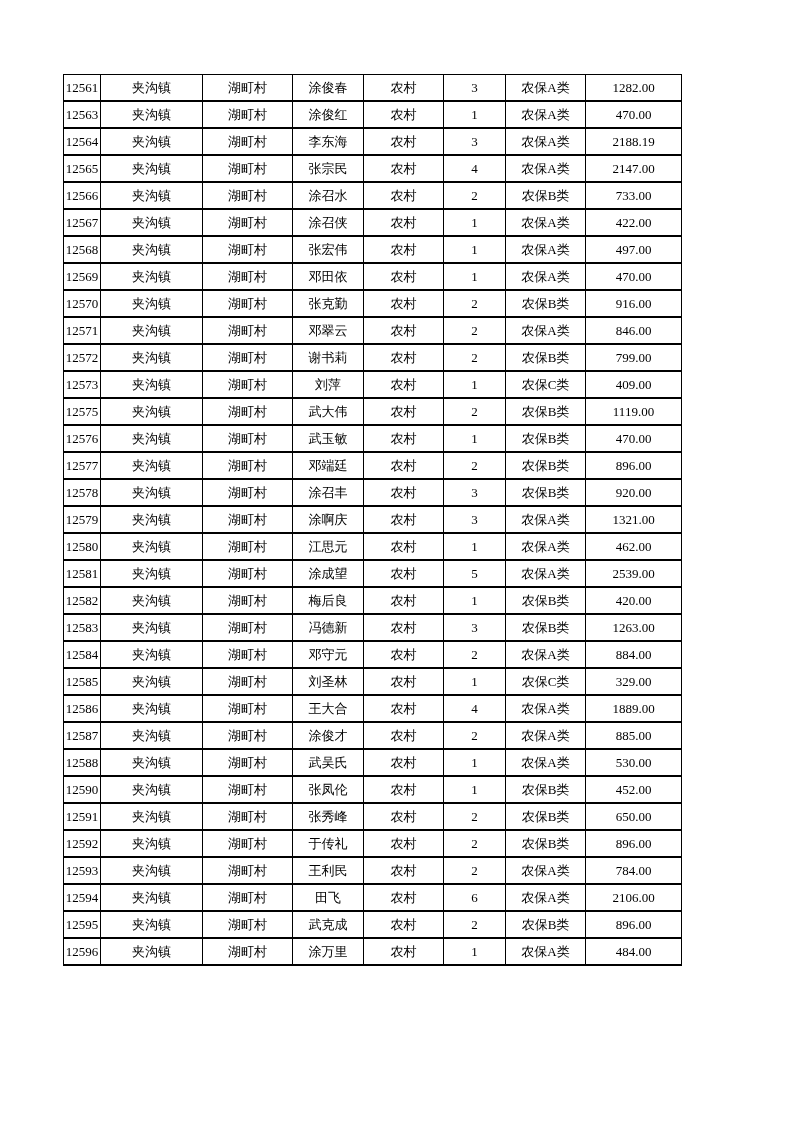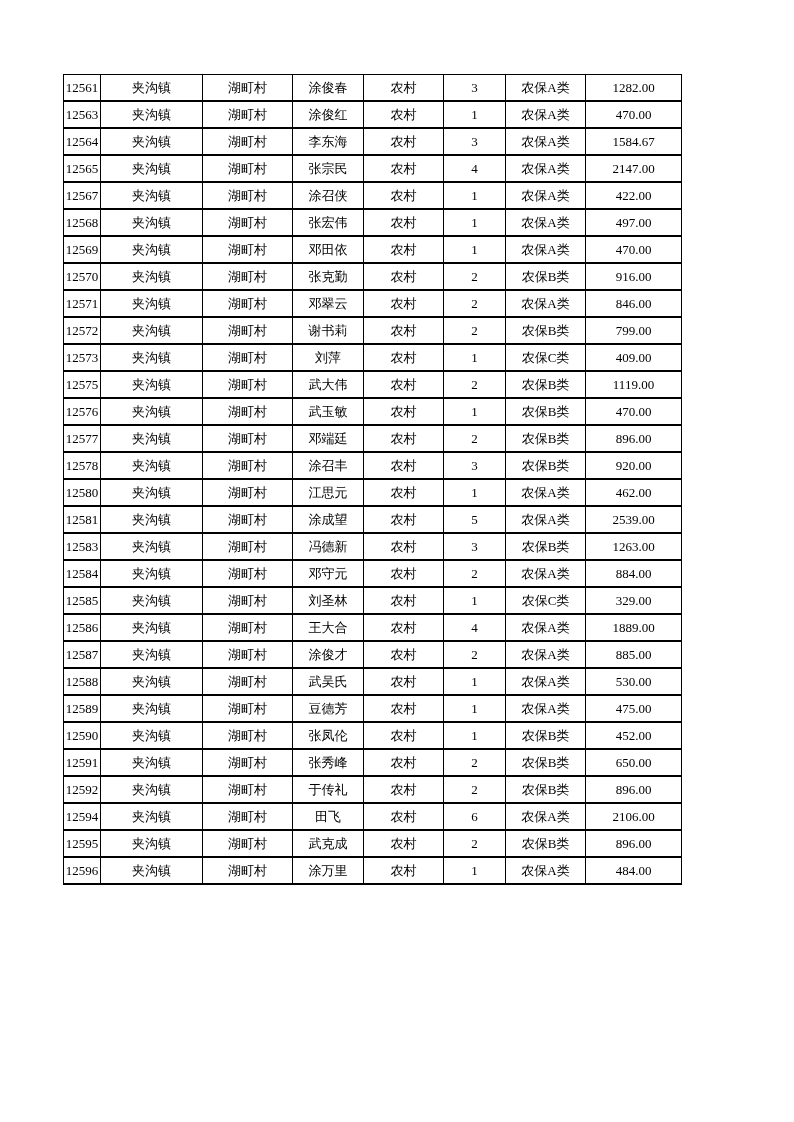--- a/index.html
+++ b/index.html
@@ -84,31 +84,41 @@
           <td>470.00</td>
         </tr>
         <tr>
           <td>12564</td>
           <td>夹沟镇</td>
           <td>湖町村</td>
           <td>李东海</td>
           <td>农村</td>
           <td>3</td>
           <td>农保A类</td>
-          <td>1584.67</td>
+          <td>2188.19</td>
         </tr>
         <tr>
           <td>12565</td>
           <td>夹沟镇</td>
           <td>湖町村</td>
           <td>张宗民</td>
           <td>农村</td>
           <td>4</td>
           <td>农保A类</td>
           <td>2147.00</td>
+        </tr>
+        <tr>
+          <td>12566</td>
+          <td>夹沟镇</td>
+          <td>湖町村</td>
+          <td>涂召水</td>
+          <td>农村</td>
+          <td>2</td>
+          <td>农保B类</td>
+          <td>733.00</td>
         </tr>
         <tr>
           <td>12567</td>
           <td>夹沟镇</td>
           <td>湖町村</td>
           <td>涂召侠</td>
           <td>农村</td>
           <td>1</td>
           <td>农保A类</td>
           <td>422.00</td>
@@ -207,38 +217,58 @@
           <td>12578</td>
           <td>夹沟镇</td>
           <td>湖町村</td>
           <td>涂召丰</td>
           <td>农村</td>
           <td>3</td>
           <td>农保B类</td>
           <td>920.00</td>
         </tr>
         <tr>
+          <td>12579</td>
+          <td>夹沟镇</td>
+          <td>湖町村</td>
+          <td>涂啊庆</td>
+          <td>农村</td>
+          <td>3</td>
+          <td>农保A类</td>
+          <td>1321.00</td>
+        </tr>
+        <tr>
           <td>12580</td>
           <td>夹沟镇</td>
           <td>湖町村</td>
           <td>江思元</td>
           <td>农村</td>
           <td>1</td>
           <td>农保A类</td>
           <td>462.00</td>
         </tr>
         <tr>
           <td>12581</td>
           <td>夹沟镇</td>
           <td>湖町村</td>
           <td>涂成望</td>
           <td>农村</td>
           <td>5</td>
           <td>农保A类</td>
           <td>2539.00</td>
+        </tr>
+        <tr>
+          <td>12582</td>
+          <td>夹沟镇</td>
+          <td>湖町村</td>
+          <td>梅后良</td>
+          <td>农村</td>
+          <td>1</td>
+          <td>农保B类</td>
+          <td>420.00</td>
         </tr>
         <tr>
           <td>12583</td>
           <td>夹沟镇</td>
           <td>湖町村</td>
           <td>冯德新</td>
           <td>农村</td>
           <td>3</td>
           <td>农保B类</td>
           <td>1263.00</td>
@@ -287,30 +317,20 @@
           <td>12588</td>
           <td>夹沟镇</td>
           <td>湖町村</td>
           <td>武吴氏</td>
           <td>农村</td>
           <td>1</td>
           <td>农保A类</td>
           <td>530.00</td>
         </tr>
         <tr>
-          <td>12589</td>
-          <td>夹沟镇</td>
-          <td>湖町村</td>
-          <td>豆德芳</td>
-          <td>农村</td>
-          <td>1</td>
-          <td>农保A类</td>
-          <td>475.00</td>
-        </tr>
-        <tr>
           <td>12590</td>
           <td>夹沟镇</td>
           <td>湖町村</td>
           <td>张凤伦</td>
           <td>农村</td>
           <td>1</td>
           <td>农保B类</td>
           <td>452.00</td>
         </tr>
         <tr>
@@ -325,20 +345,30 @@
         </tr>
         <tr>
           <td>12592</td>
           <td>夹沟镇</td>
           <td>湖町村</td>
           <td>于传礼</td>
           <td>农村</td>
           <td>2</td>
           <td>农保B类</td>
           <td>896.00</td>
+        </tr>
+        <tr>
+          <td>12593</td>
+          <td>夹沟镇</td>
+          <td>湖町村</td>
+          <td>王利民</td>
+          <td>农村</td>
+          <td>2</td>
+          <td>农保A类</td>
+          <td>784.00</td>
         </tr>
         <tr>
           <td>12594</td>
           <td>夹沟镇</td>
           <td>湖町村</td>
           <td>田飞</td>
           <td>农村</td>
           <td>6</td>
           <td>农保A类</td>
           <td>2106.00</td>

